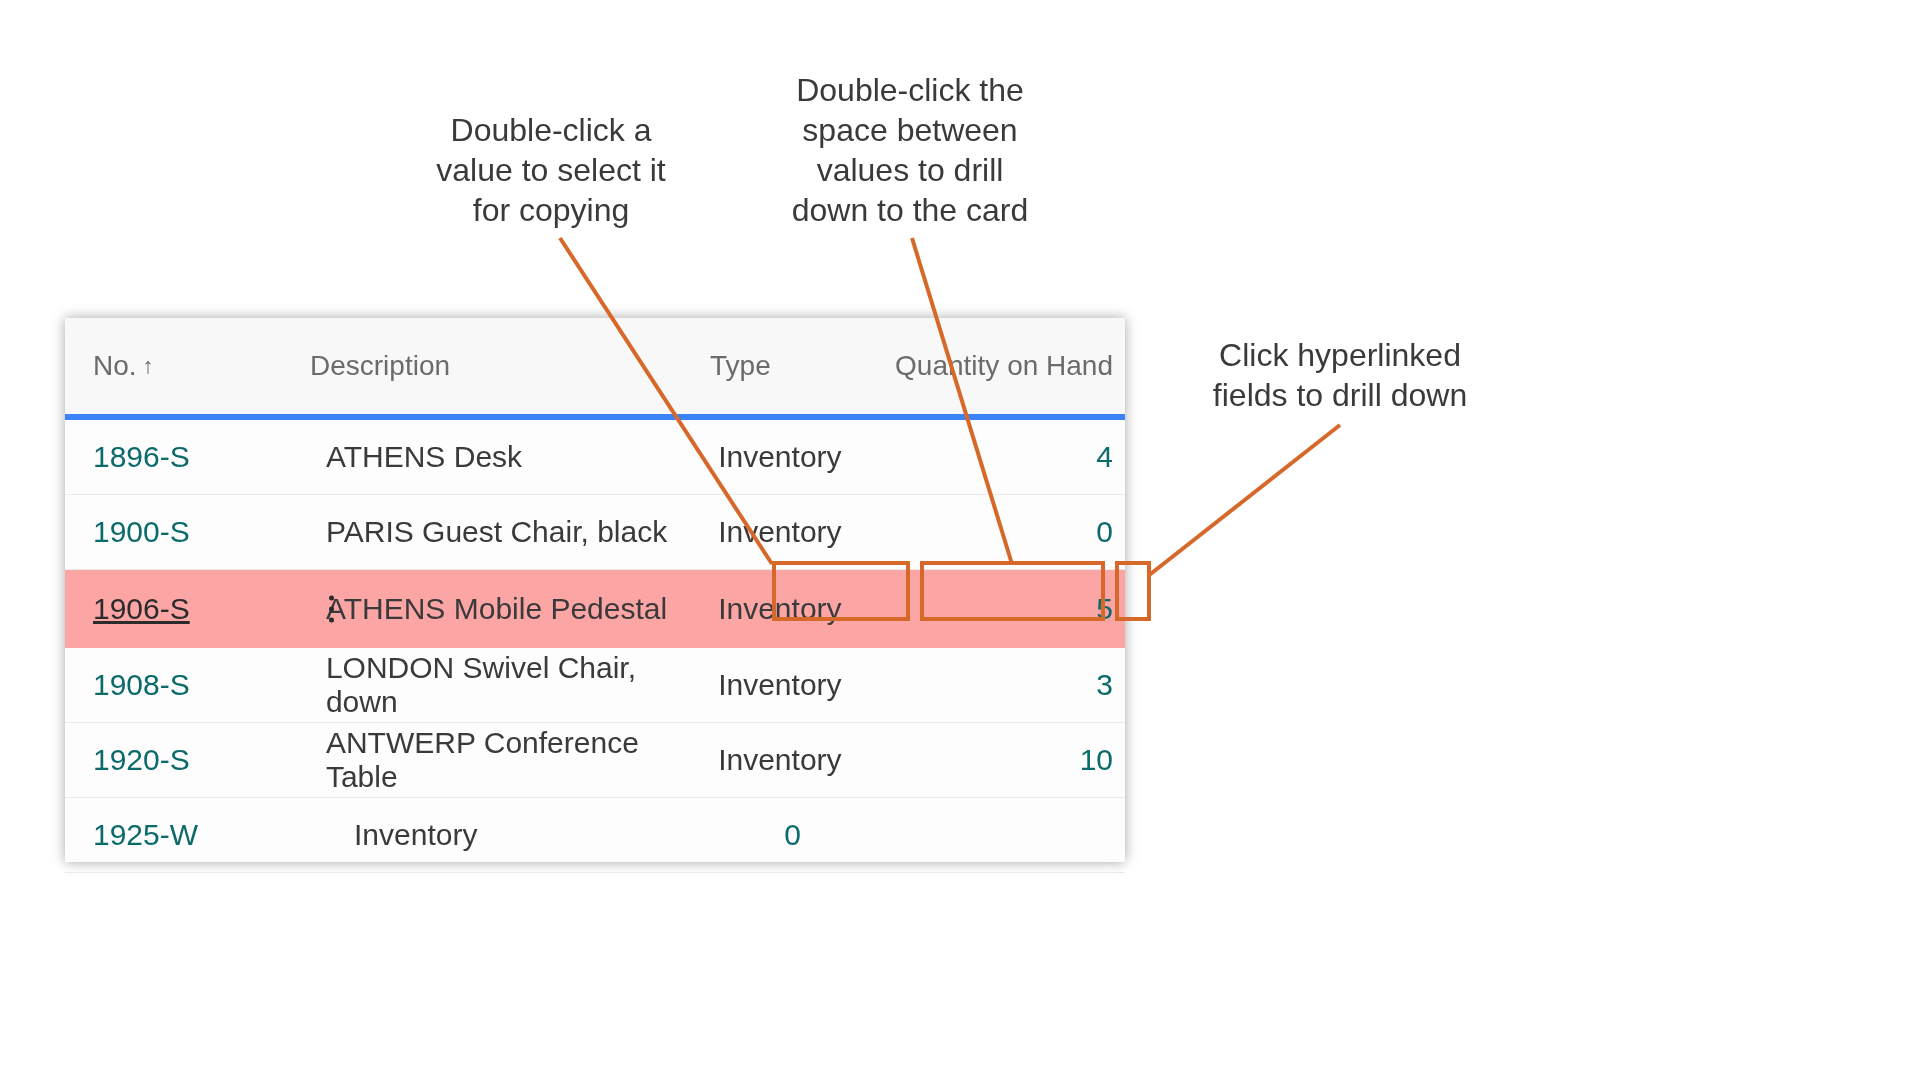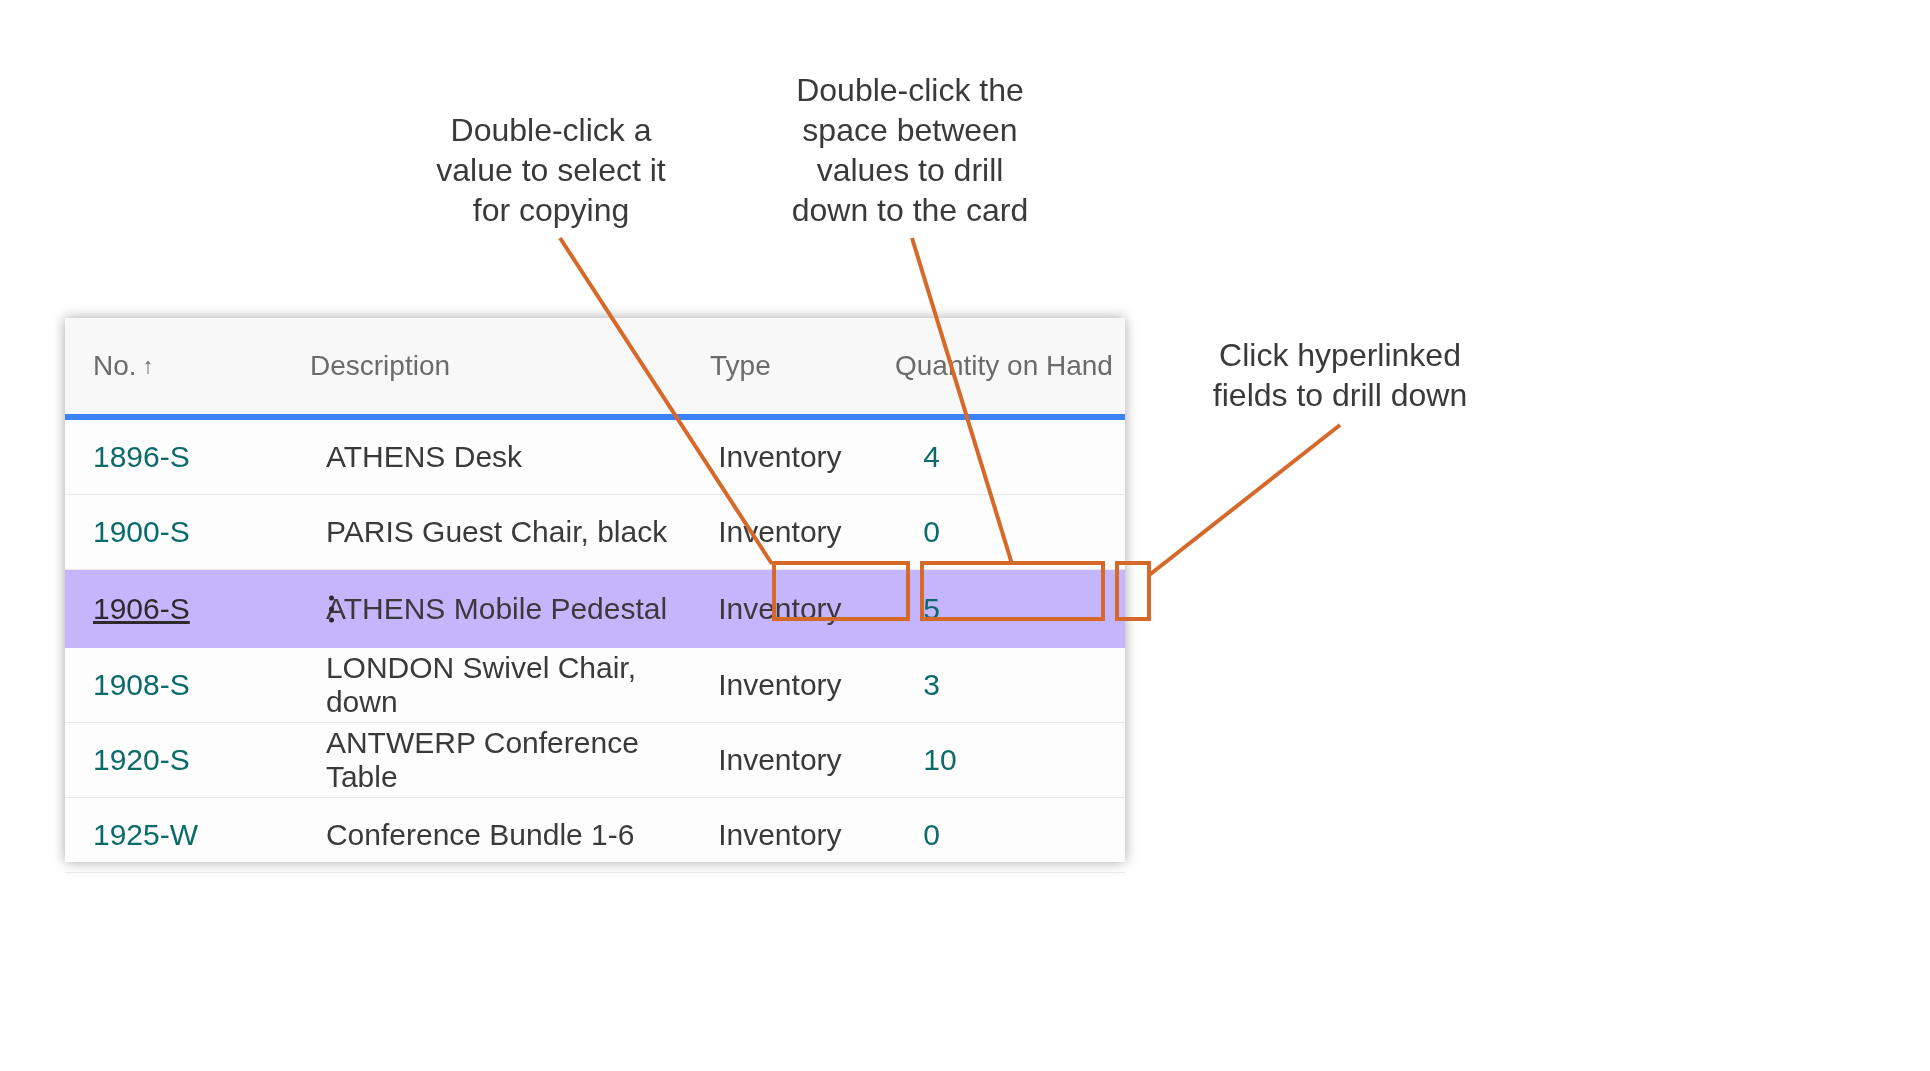--- a/index.html
+++ b/index.html
@@ -43,21 +43,21 @@
     border-bottom: 6px solid #3b82f6;
     font-size: 28px;
     color: #6b6b6b;
   }
   .col {
     box-sizing: border-box;
   }
   .col-no   { width: 245px; padding-left: 28px; }
   .col-desc { width: 400px; }
   .col-type { width: 185px; }
-  .col-qty  { width: 230px; text-align: left; padding-right: 12px; }
+  .col-qty  { width: 230px; text-align: right; padding-right: 12px; }
   .grid-header .col-no {
     display: flex;
     align-items: center;
     gap: 6px;
   }
   .sort-arrow {
     font-size: 22px;
   }
   .grid-body { }
   .grid-row {
@@ -70,21 +70,21 @@
     position: relative;
     gap: 44px;
   }
   .grid-row .link {
     color: #0b6a6a;
   }
   .grid-row .num-link {
     color: #0b6a6a;
   }
   .grid-row.selected {
-    background: #c4b5fd;
+    background: #fca5a5;
     border-bottom: none;
     height: 78px;
   }
   .grid-row.selected .link {
     color: #2b2b2b;
     text-decoration: underline;
   }
   .menu-dots {
     position: absolute;
     left: 264px;
@@ -181,21 +181,20 @@
 
       <div class="grid-row">
         <div class="col col-no"><span class="link">1920-S</span></div>
         <div class="col col-desc">ANTWERP Conference Table</div>
         <div class="col col-type">Inventory</div>
         <div class="col col-qty"><span class="num-link">10</span></div>
       </div>
 
       <div class="grid-row">
         <div class="col col-no"><span class="link">1925-W</span></div>
-        <div class="col col-desc">Conference Bundle 1-6</div>
         <div class="col col-type">Inventory</div>
         <div class="col col-qty"><span class="num-link">0</span></div>
       </div>
 
     </div>
   </div>
 
   <div class="highlight-box" style="left:772px; top:561px; width:138px; height:60px;"></div>
   <div class="highlight-box" style="left:920px; top:561px; width:185px; height:60px;"></div>
   <div class="highlight-box" style="left:1115px; top:561px; width:36px; height:60px;"></div>

